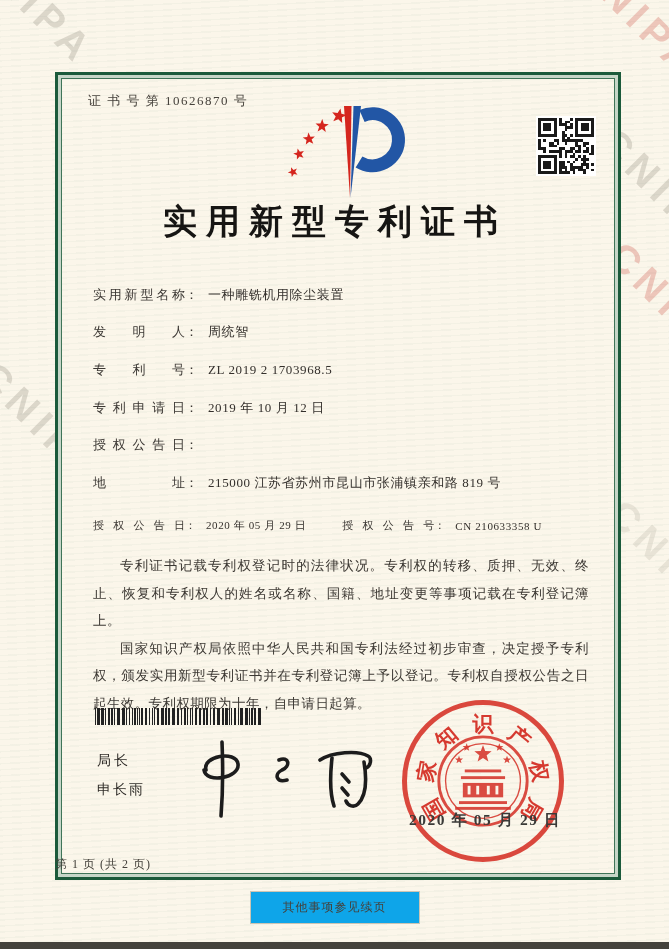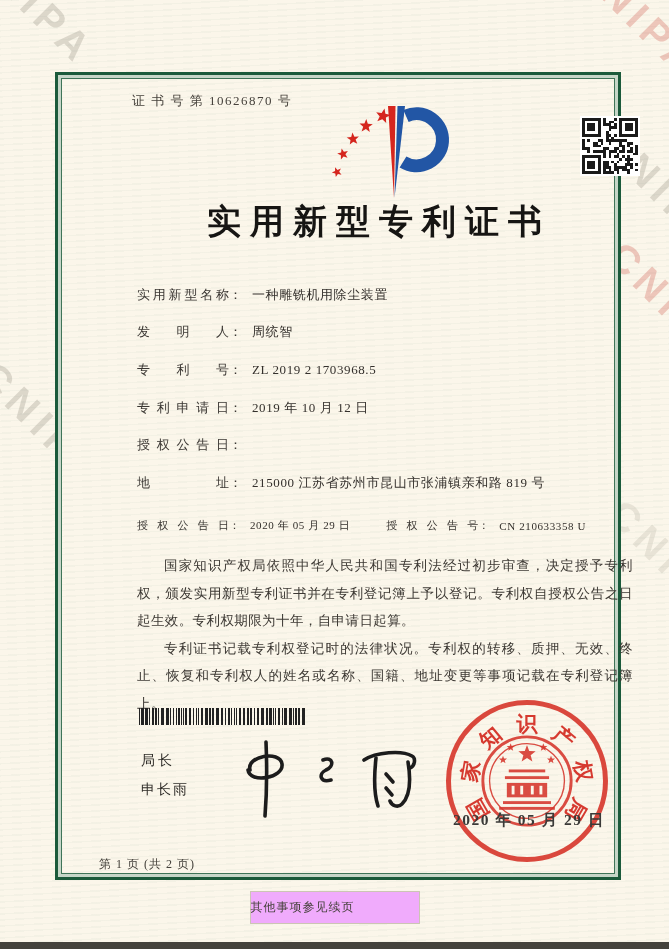--- a/index.html
+++ b/index.html
@@ -35,21 +35,21 @@
     position:absolute;left:55px;top:72px;width:560px;height:802px;z-index:1;
     border:3px solid #1b5a3b;background:#c6d6c8;
   }
   .frame-inner{
     position:absolute;inset:3px;border:1px solid #3f7458;background:#fbf6ea;
   }
   .frame-inner::before{
     content:"";position:absolute;inset:0;
     background:repeating-linear-gradient(177deg,rgba(176,196,178,0.10) 0 1.5px,rgba(0,0,0,0) 1.5px 6px);
   }
-  .content{position:absolute;inset:0;z-index:2;margin-left:44px;}
+  .content{position:absolute;inset:0;z-index:2;}
   .cert-no{
     position:absolute;left:88px;top:92px;font-size:13px;letter-spacing:1.5px;color:#46423c;
   }
   .logo{position:absolute;left:280px;top:104px;width:150px;height:96px;}
   .qr{position:absolute;left:536px;top:116px;width:56px;height:56px;background:#fff;padding:2px;}
   .title{
     position:absolute;left:55px;top:199px;width:560px;text-align:center;
     font-size:34px;font-weight:700;letter-spacing:9px;color:#161513;
   }
   .fields{position:absolute;left:93px;top:276px;width:505px;}
@@ -92,22 +92,22 @@
   .seal-date{
     position:absolute;left:396px;top:810px;width:178px;text-align:center;z-index:3;
     font-size:15.5px;font-weight:600;color:#3a3a38;letter-spacing:1.5px;
   }
   .page-no{
     position:absolute;left:55px;top:856px;width:649px;text-align:left;
     font-size:12px;color:#43403a;letter-spacing:1px;
   }
   .footer-box{
     position:absolute;left:50%;top:891px;transform:translateX(-50%);
-    width:168px;height:31px;line-height:31px;
-    background:#f0abfc;border:1px solid #ccc5b4;
+    width:168px;height:31px;line-height:31px;text-align:center;
+    background:#0ea5e9;border:1px solid #ccc5b4;
     font-size:12px;color:#45413b;letter-spacing:1px;z-index:2;
   }
   .bottom-bar{position:absolute;left:0;top:942px;width:669px;height:7px;background:#44423c;z-index:4;}
 </style>
 </head>
 <body>
 
 <div class="page">
 
   <span class="wm wm-gray wm1">CNIPA</span>
@@ -314,22 +314,22 @@
     <div class="grant-row">
       <span class="flabel">授权公告日</span>
         <span class="fcolon">：</span>
       <span class="fvalue">2020 年 05 月 29 日</span>
       <span class="flabel g2">授权公告号</span>
         <span class="fcolon">：</span>
       <span class="fvalue">CN 210633358 U</span>
     </div>
 
     <div class="paras">
+      <p>专利证书记载专利权登记时的法律状况。专利权的转移、质押、无效、终止、恢复和专利权人的姓名或名称、国籍、地址变更等事项记载在专利登记簿上。</p>
       <p>国家知识产权局依照中华人民共和国专利法经过初步审查，决定授予专利权，颁发实用新型专利证书并在专利登记簿上予以登记。专利权自授权公告之日起生效。专利权期限为十年，自申请日起算。</p>
-      <p>专利证书记载专利权登记时的法律状况。专利权的转移、质押、无效、终止、恢复和专利权人的姓名或名称、国籍、地址变更等事项记载在专利登记簿上。</p>
     </div>
 
     <svg class="barcode" id="barcode" viewBox="0 0 172 17" preserveAspectRatio="none">
         <rect x="0" y="0" width="1" height="17" fill="#222"></rect>
         <rect x="2" y="0" width="3" height="17" fill="#222"></rect>
         <rect x="6" y="0" width="3" height="17" fill="#222"></rect>
         <rect x="10" y="0" width="1" height="17" fill="#222"></rect>
         <rect x="13" y="0" width="2" height="17" fill="#222"></rect>
         <rect x="16" y="0" width="2" height="17" fill="#222"></rect>
         <rect x="19" y="0" width="1" height="17" fill="#222"></rect>

